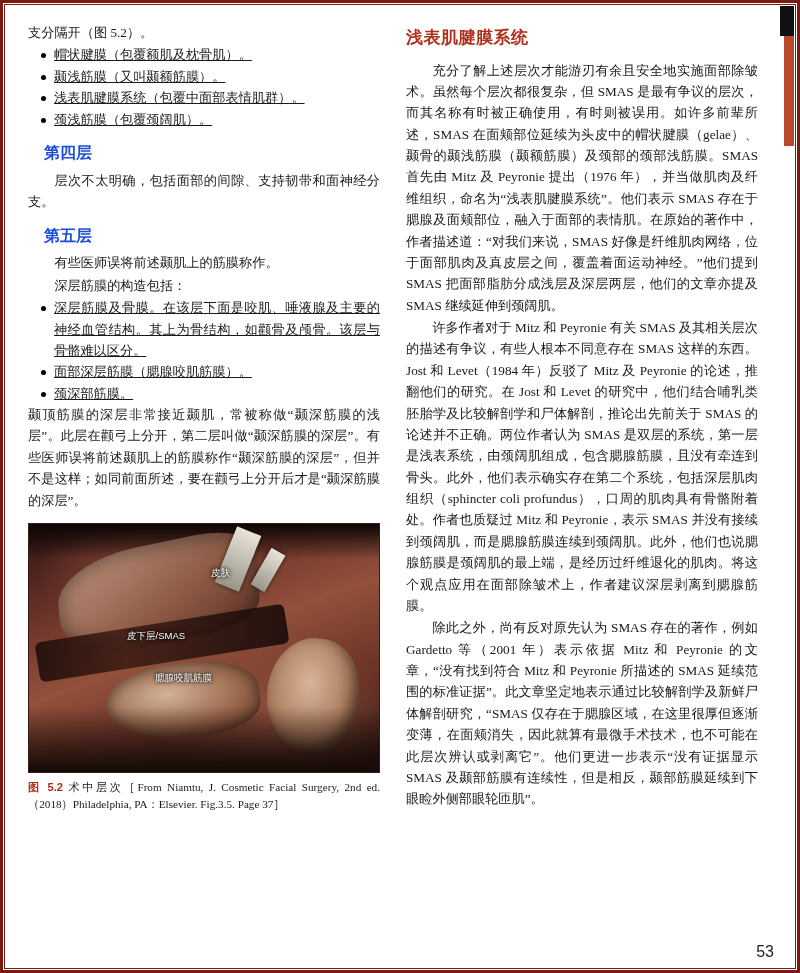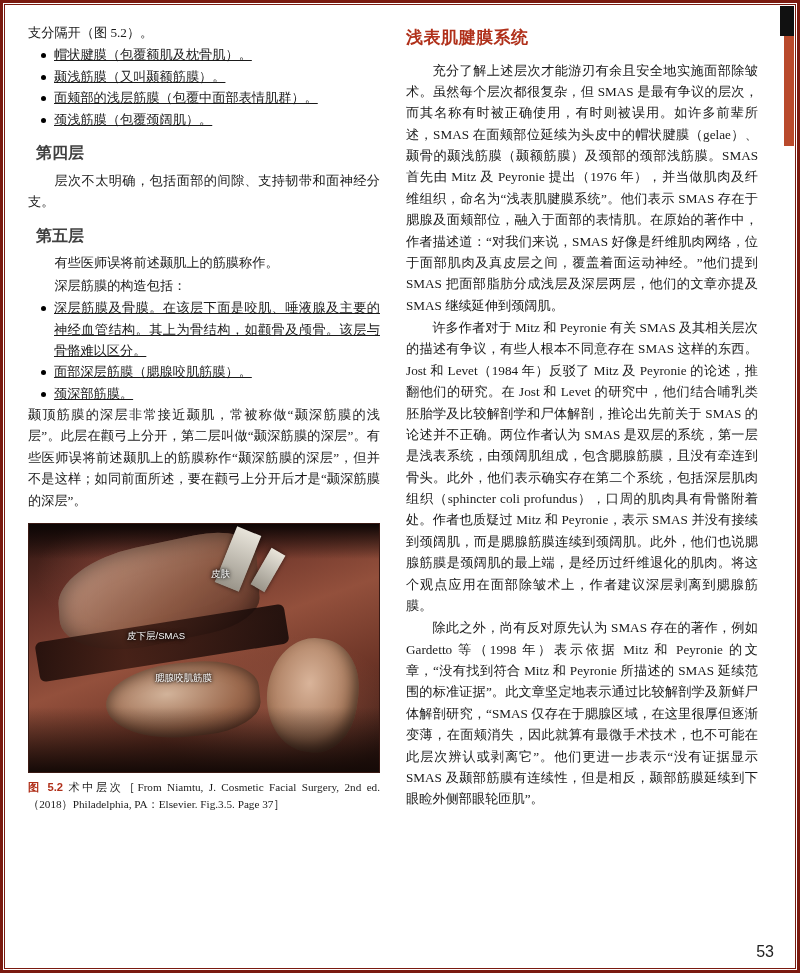--- a/index.html
+++ b/index.html
@@ -60,22 +60,22 @@
     font-size:17px;
     font-weight:bold;
     color:#b0301a;
     margin:2px 0 8px 0;
     letter-spacing:.5px;
   }
   h3.sub{
     font-family:"Liberation Sans", sans-serif;
     font-size:16px;
     font-weight:bold;
-    color:#404040;
-    margin:10px 0 4px 8px;
+    color:#1d4ed8;
+    margin:10px 0 4px 16px;
   }
   ul.bul{
     list-style:none;
     margin:0 0 0 0;
     padding:0 0 0 26px;
   }
   ul.bul li{
     position:relative;
     margin:0;
     text-indent:0;
@@ -160,21 +160,21 @@
     background:linear-gradient(180deg,#0d0605,rgba(13,6,5,0));
   }
   .ph-label{
     position:absolute;
     color:#fff;
     font-family:"Liberation Sans", sans-serif;
     font-size:9.5px;
     text-shadow:0 0 3px #000,0 0 5px #000;
     white-space:nowrap;
   }
-  .lbl-skin{left:52%;top:17%;}
+  .lbl-skin{left:52%;top:17%;font-family:Liberation Mono, monospace;}
   .lbl-smas{left:28%;top:42%;}
   .lbl-gland{left:36%;top:59%;}
   .fig-cap{
     margin-top:6px;
     font-size:11.2px;
     line-height:1.5;
     text-align:justify;
   }
   .fig-num{
     color:#b0301a;
@@ -198,21 +198,21 @@
 <div class="side-bar"></div>
 
 <div class="content">
 
   <div class="col left">
     <p class="noindent">支分隔开（图 5.2）。</p>
 
     <ul class="bul">
       <li>帽状腱膜（包覆额肌及枕骨肌）。</li>
       <li>颞浅筋膜（又叫颞额筋膜）。</li>
-      <li>面颊部的浅层筋膜（包覆中面部表情肌群）。</li>
+      <li>浅表肌腱膜系统（包覆中面部表情肌群）。</li>
       <li>颈浅筋膜（包覆颈阔肌）。</li>
     </ul>
 
     <h3 class="sub">第四层</h3>
     <p class="indent">层次不太明确，包括面部的间隙、支持韧带和面神经分支。</p>
 
     <h3 class="sub">第五层</h3>
     <p class="indent">有些医师误将前述颞肌上的筋膜称作。</p>
     <p class="indent">深层筋膜的构造包括：</p>
 
@@ -243,18 +243,18 @@
         <span class="fig-num">图 5.2</span>
         <span>术中层次［From Niamtu, J. Cosmetic Facial Surgery, 2nd ed.（2018）Philadelphia, PA：Elsevier. Fig.3.5. Page 37］</span>
       </div>
     </div>
   </div>
 
   <div class="col right">
     <h2 class="section">浅表肌腱膜系统</h2>
     <p class="indent">充分了解上述层次才能游刃有余且安全地实施面部除皱术。虽然每个层次都很复杂，但 SMAS 是最有争议的层次，而其名称有时被正确使用，有时则被误用。如许多前辈所述，SMAS 在面颊部位延续为头皮中的帽状腱膜（gelae）、颞骨的颞浅筋膜（颞额筋膜）及颈部的颈部浅筋膜。SMAS 首先由 Mitz 及 Peyronie 提出（1976 年），并当做肌肉及纤维组织，命名为“浅表肌腱膜系统”。他们表示 SMAS 存在于腮腺及面颊部位，融入于面部的表情肌。在原始的著作中，作者描述道：“对我们来说，SMAS 好像是纤维肌肉网络，位于面部肌肉及真皮层之间，覆盖着面运动神经。”他们提到 SMAS 把面部脂肪分成浅层及深层两层，他们的文章亦提及 SMAS 继续延伸到颈阔肌。</p>
     <p class="indent">许多作者对于 Mitz 和 Peyronie 有关 SMAS 及其相关层次的描述有争议，有些人根本不同意存在 SMAS 这样的东西。Jost 和 Levet（1984 年）反驳了 Mitz 及 Peyronie 的论述，推翻他们的研究。在 Jost 和 Levet 的研究中，他们结合哺乳类胚胎学及比较解剖学和尸体解剖，推论出先前关于 SMAS 的论述并不正确。两位作者认为 SMAS 是双层的系统，第一层是浅表系统，由颈阔肌组成，包含腮腺筋膜，且没有牵连到骨头。此外，他们表示确实存在第二个系统，包括深层肌肉组织（sphincter coli profundus），口周的肌肉具有骨骼附着处。作者也质疑过 Mitz 和 Peyronie，表示 SMAS 并没有接续到颈阔肌，而是腮腺筋膜连续到颈阔肌。此外，他们也说腮腺筋膜是颈阔肌的最上端，是经历过纤维退化的肌肉。将这个观点应用在面部除皱术上，作者建议深层剥离到腮腺筋膜。</p>
-    <p class="indent">除此之外，尚有反对原先认为 SMAS 存在的著作，例如 Gardetto 等（1998 年）表示依据 Mitz 和 Peyronie 的文章，“没有找到符合 Mitz 和 Peyronie 所描述的 SMAS 延续范围的标准证据”。此文章坚定地表示通过比较解剖学及新鲜尸体解剖研究，“SMAS 仅存在于腮腺区域，在这里很厚但逐渐变薄，在面颊消失，因此就算有最微手术技术，也不可能在此层次辨认或剥离它”。他们更进一步表示“没有证据显示 SMAS 及颞部筋膜有连续性，但是相反，颞部筋膜延续到下眼睑外侧部眼轮匝肌”。</p>
+    <p class="indent">除此之外，尚有反对原先认为 SMAS 存在的著作，例如 Gardetto 等（2001 年）表示依据 Mitz 和 Peyronie 的文章，“没有找到符合 Mitz 和 Peyronie 所描述的 SMAS 延续范围的标准证据”。此文章坚定地表示通过比较解剖学及新鲜尸体解剖研究，“SMAS 仅存在于腮腺区域，在这里很厚但逐渐变薄，在面颊消失，因此就算有最微手术技术，也不可能在此层次辨认或剥离它”。他们更进一步表示“没有证据显示 SMAS 及颞部筋膜有连续性，但是相反，颞部筋膜延续到下眼睑外侧部眼轮匝肌”。</p>
   </div>
 
 </div>
 
 <div class="page-num">53</div>
 
 </body></html>

